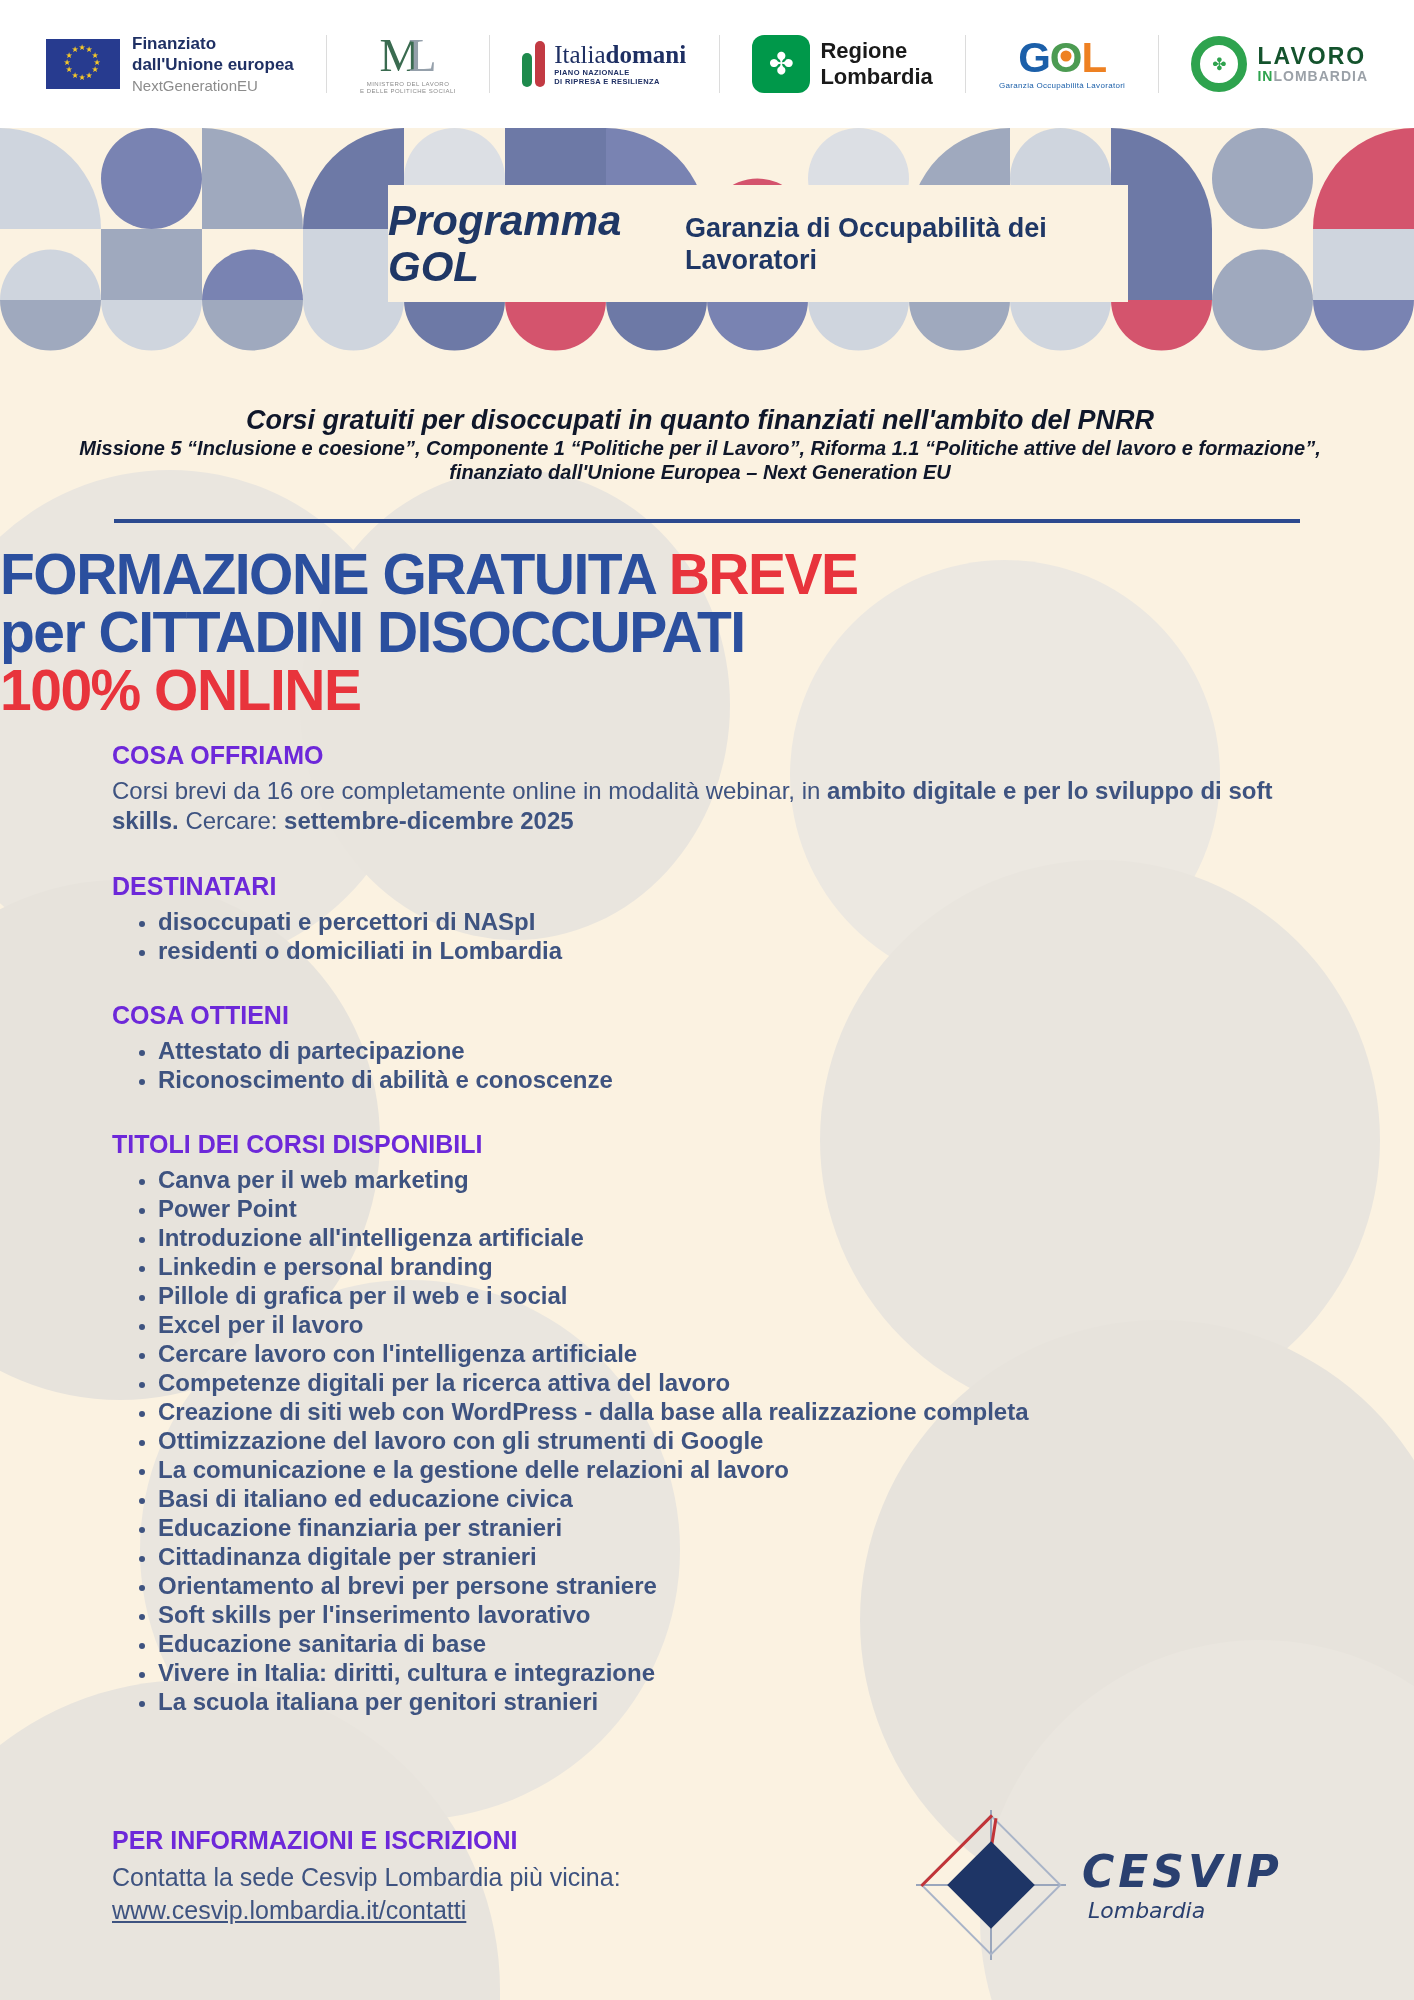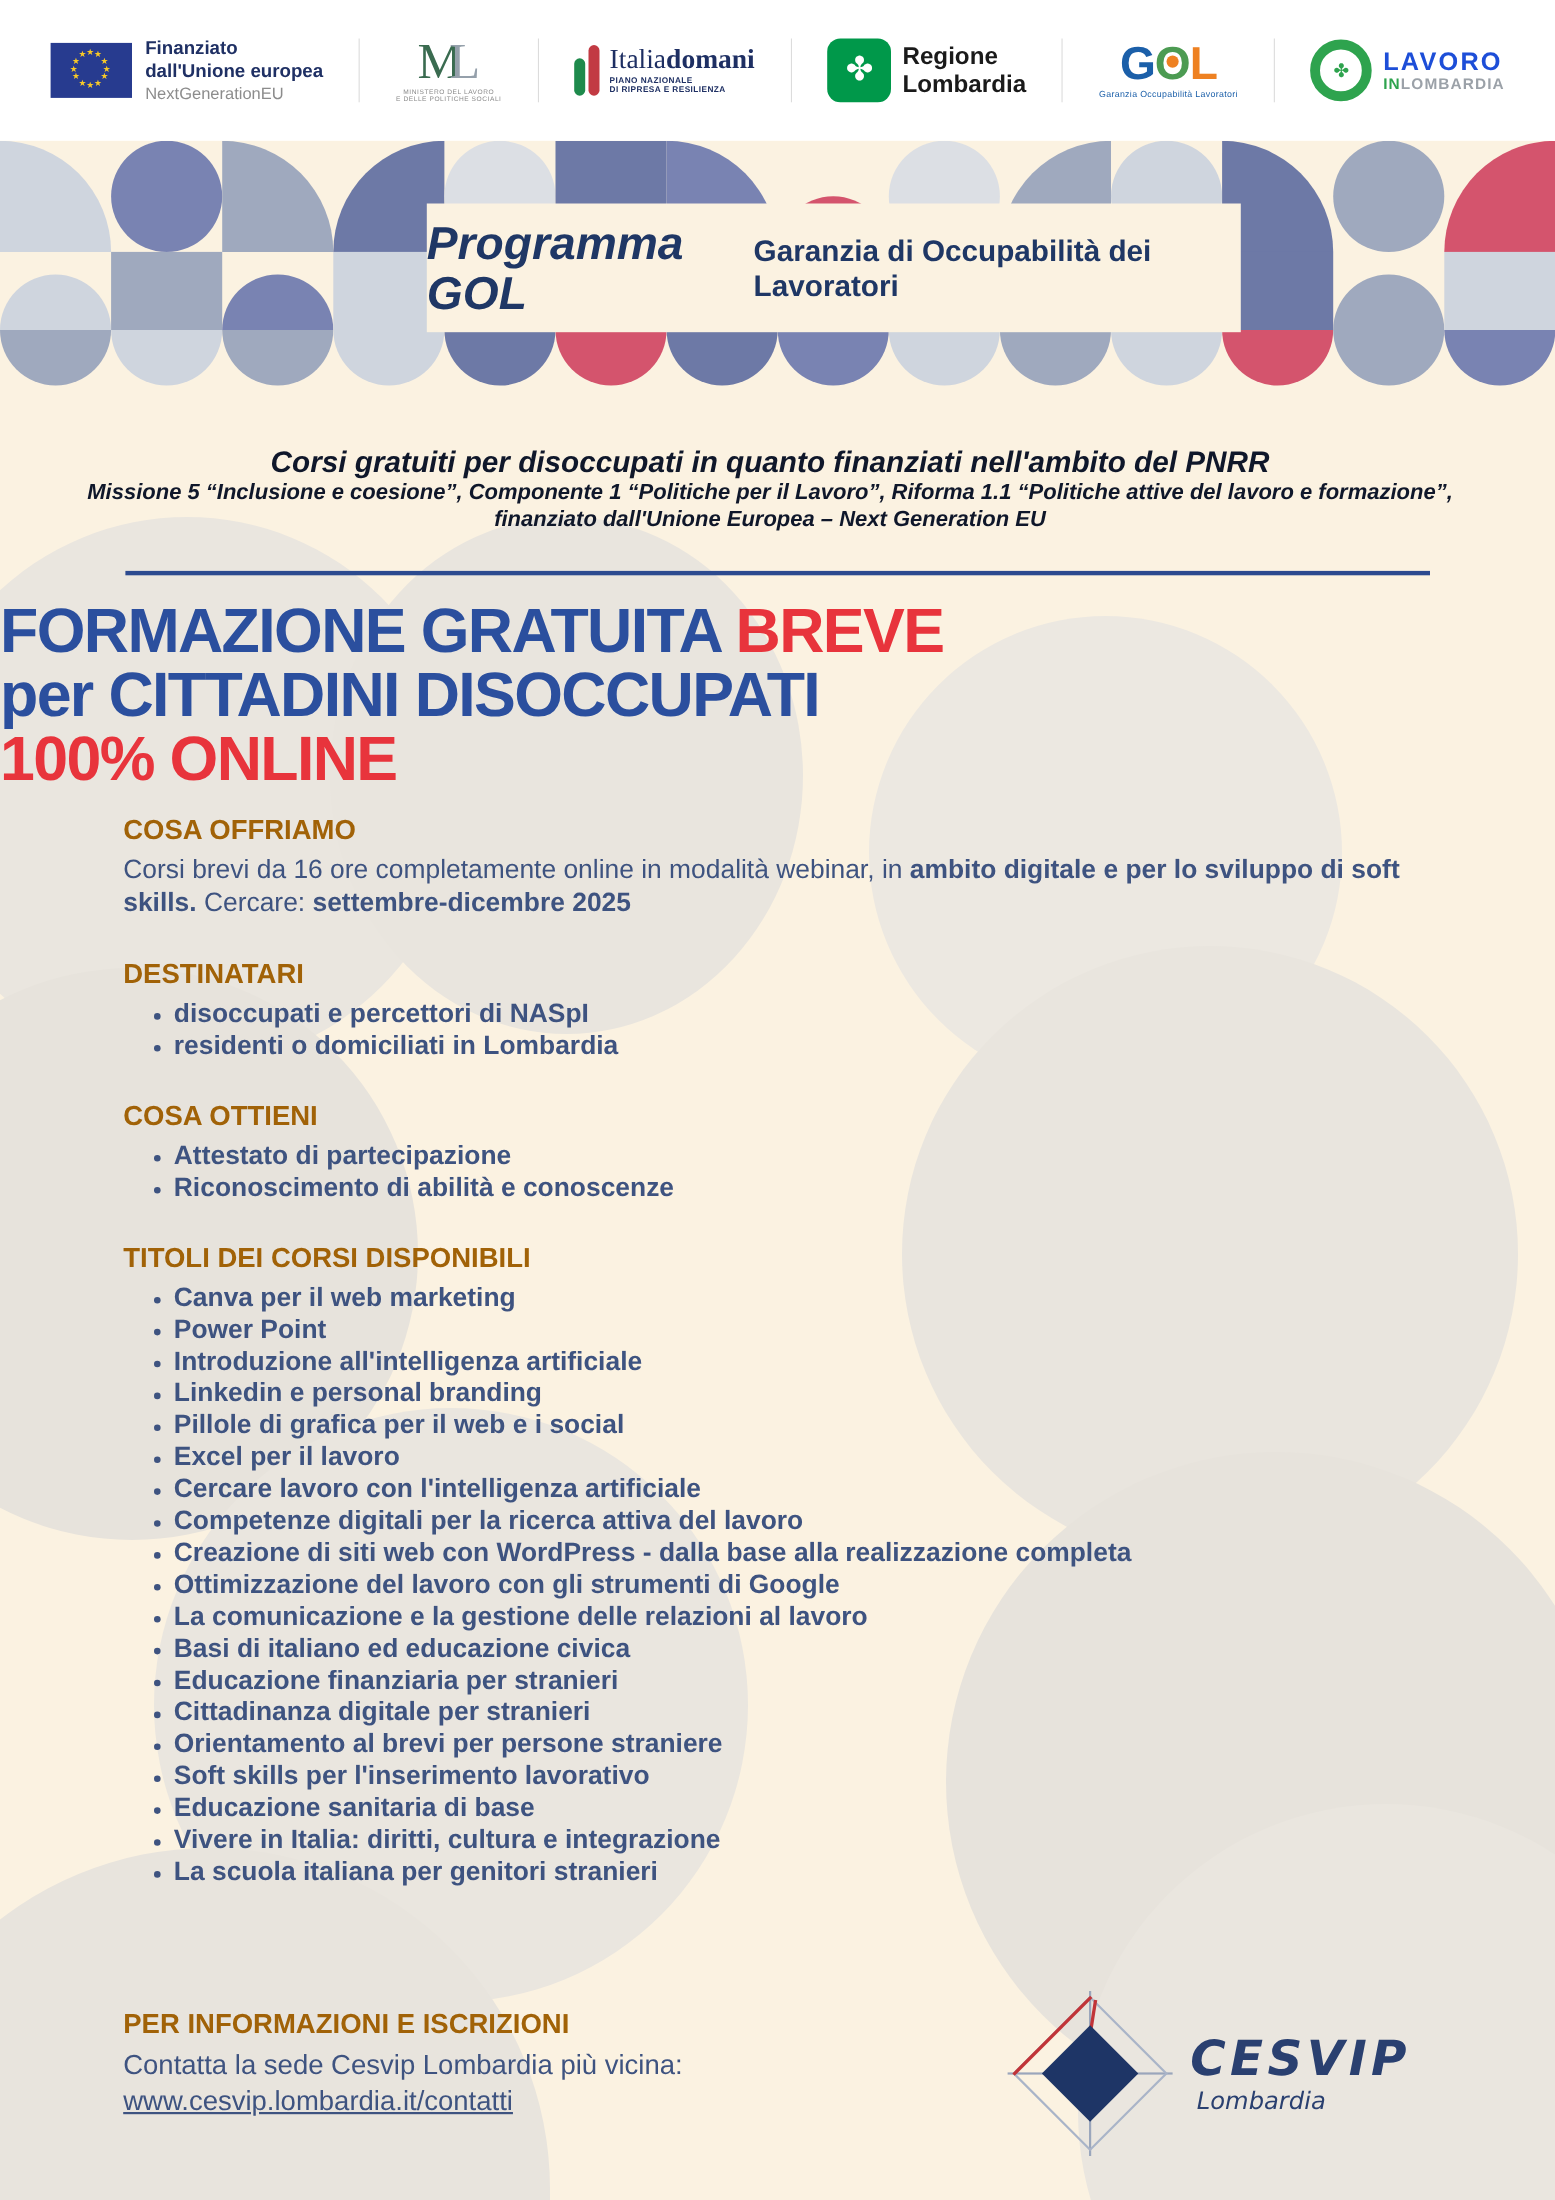--- a/index.html
+++ b/index.html
@@ -44,21 +44,21 @@
   .gol .letters{font-size:42px;font-weight:900;line-height:40px;letter-spacing:-1px;}
   .gol .g{color:#1B5FA9;}
   .gol .o{color:#4C9B52;position:relative;}
   .gol .o i{position:absolute;width:11px;height:11px;border-radius:50%;background:#EE8122;left:50%;top:47%;transform:translate(-50%,-50%);}
   .gol .lL{color:#EE8122;}
   .gol .cap{font-size:8px;color:#1B5FA9;margin-top:3px;letter-spacing:.3px;}
   
   .lv-ring{width:38px;height:38px;border:9px solid #2EA34E;border-radius:50%;display:flex;align-items:center;justify-content:center;flex:none;}
   .lv-ring span{color:#2EA34E;font-size:17px;line-height:1;}
   .lv-text{margin-left:10px;}
-  .lv-text .l1{font-size:23px;font-weight:800;color:#1d4ed8;letter-spacing:2px;line-height:24px;}
+  .lv-text .l1{font-size:23px;font-weight:800;color:#14532d;letter-spacing:2px;line-height:24px;}
   .lv-text .l2{font-size:14px;font-weight:800;letter-spacing:1px;line-height:16px;}
   .lv-text .in{color:#2EA34E;}
   .lv-text .lo{color:#9BA1A8;}
 
   
   .band{position:absolute;left:0;top:128px;z-index:1;}
   .hangs{position:absolute;left:0;top:300px;z-index:1;}
   .banner-box{position:absolute;left:388px;top:185px;width:740px;height:117px;background:#FBF2E1;z-index:2;
     display:flex;flex-direction:row;align-items:center;justify-content:center;}
   .banner-box .t1{font-size:42px;font-weight:800;font-style:italic;color:#1F3765;line-height:46px;}
@@ -73,21 +73,21 @@
   .divider{position:absolute;left:114px;top:519px;width:1186px;height:4px;background:#2C4A8F;z-index:3;}
 
   
   .headline{position:absolute;left:0;top:545px;width:1414px;z-index:3;
     font-size:57px;font-weight:800;letter-spacing:-1.5px;line-height:58px;}
   .headline .blue{color:#2B4F9E;}
   .headline .red{color:#E8343C;}
 
   
   .content{position:absolute;left:112px;top:741px;width:1215px;z-index:3;color:#3E5380;}
-  .sec-title{color:#a16207;font-size:25px;font-weight:800;line-height:29px;margin:0 0 6px 0;}
+  .sec-title{color:#6d28d9;font-size:25px;font-weight:800;line-height:29px;margin:0 0 6px 0;}
   .sec{margin-top:36px;}
   .body-p{font-size:24px;line-height:30px;margin:0;}
   .body-p b{font-weight:bold;}
   ul{margin:4px 0 0 0;padding-left:46px;}
   li{font-size:24px;line-height:29px;font-weight:bold;}
   li::marker{color:#3E5380;font-size:20px;}
 
   
   .info{position:absolute;left:112px;top:1826px;z-index:3;color:#3E5380;}
   .info .line{font-size:25px;line-height:32px;}

